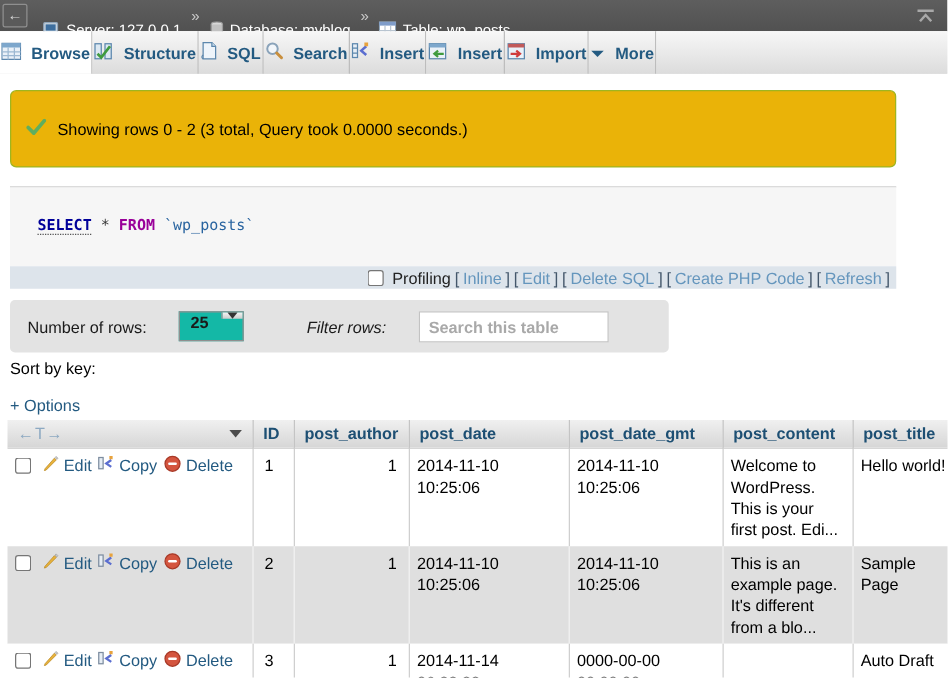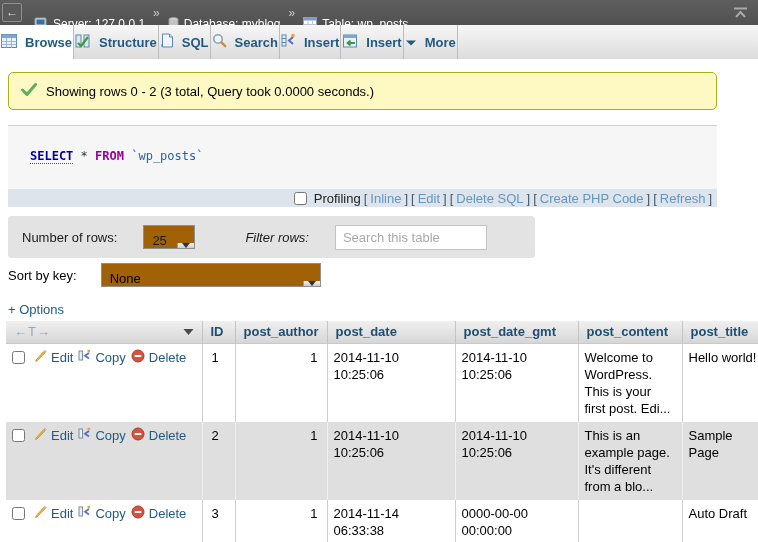--- a/index.html
+++ b/index.html
@@ -19,52 +19,52 @@
 
   
   .tabs { height:34px; display:flex; background:linear-gradient(#f7f7f7,#dedede); }
   .tab { display:flex; align-items:center; gap:8px; padding:0 1px;
     border-right:1px solid #bdbdbd; font-weight:bold; color:#235a81; cursor:pointer;
     background:linear-gradient(#f7f7f7,#dcdcdc); }
   .tab.active { background:#fff; }
   .tabs .filler { flex:1; background:linear-gradient(#f7f7f7,#dcdcdc); }
 
   
-  .msgbox { margin:13px 41px 0 8px; background:#fef9c3; border:1px solid #9fb51f;
-    border-radius:5px; padding:10px 12px; display:flex; align-items:center; gap:9px; }
+  .msgbox { margin:13px 41px 0 8px; background:#eab308; border:1px solid #9fb51f;
+    border-radius:5px; padding:22px 12px; display:flex; align-items:center; gap:9px; }
 
   
   .querywrap { margin:15px 41px 0 8px; border-top:1px solid #d0d0d0; }
   .querybox { background:#f6f6f6; padding:23px 10px 26px 22px;
     font-family:"DejaVu Sans Mono","Liberation Mono",monospace; font-size:12px; }
   .sql-kw { color:#000099; font-weight:bold; border-bottom:1px dotted #555; cursor:help; }
   .sql-op { color:#333; }
   .sql-kw2 { color:#990099; font-weight:bold; }
   .sql-id { color:#28639f; }
   .queryactions { background:#dde4eb; height:18px; display:flex; align-items:center;
     justify-content:flex-end; padding-right:5px; gap:3px; font-size:13px; color:#222; }
   .queryactions input { margin-right:4px; }
   .qlink { color:#6596bd; cursor:pointer; text-decoration:none; }
   .br { color:#44576b; }
 
   
   .rowsbar { margin:9px 0 0 8px; width:527px; height:42px; background:#e3e3e3;
     border-radius:4px; display:flex; align-items:center; padding:0 14px; gap:26px; color:#1a1a1a; }
   .sortrow { margin:5px 0 0 8px; display:flex; align-items:center; gap:24px; }
-  .sel { display:inline-flex; height:24px; background:#a16207; border:1px solid #8f8f8f;
-    align-items:flex-end; cursor:pointer; }
+  .sel { display:inline-flex; height:24px; background:#14b8a6; border:1px solid #8f8f8f;
+    align-items:flex-start; cursor:pointer;font-weight:bold; }
   .sel .val { display:flex; align-items:center; padding:0 8px; flex:1; }
   .sel .btn { width:17px; background:linear-gradient(#f4f4f4,#cccccc);
     border-left:1px solid #9a9a9a; display:flex; align-items:center; justify-content:center; }
   .tri-down { width:0; height:0; border-left:4px solid transparent;
     border-right:4px solid transparent; border-top:5px solid #333; }
   .sel.narrow { width:52px; }
   .sel.wide { width:220px; }
   .filterinput { width:152px; height:25px; border:1px solid #c3c3c3; padding:0 7px;
-    font-size:13px; font-family:inherit; color:#333; }
+    font-size:13px; font-family:inherit; color:#333;font-weight:bold; }
   .filterinput::placeholder { color:#a9a9a9; }
   .flabel { margin-left:24px;font-style:italic; }
   .optionslink { display:inline-block; margin:15px 0 4px 8px; color:#235a81;
     cursor:pointer; text-decoration:none; }
 
   
   table { border-collapse:collapse; margin-left:6px; table-layout:fixed; width:766px; }
   th { background:linear-gradient(#f0f0f0,#d6d6d6); color:#1d4f73; text-align:left;
     font-size:13px; padding:3px 8px; height:22px; border-right:1px solid #c4c4c4;
     border-bottom:1px solid #c9c9c9; white-space:nowrap; }
@@ -185,20 +185,28 @@
   </div>
   <div class="tab">
     <span><svg width="16" height="14" viewBox="0 0 16 14">
           <rect x="1.5" y="1" width="13" height="12" fill="#eaf1f8" stroke="#5c87ad"></rect>
           <rect x="1.5" y="1" width="13" height="3" fill="#7da7cc"></rect>
           <path d="M13 9 H6 M8.5 6.5 L5.5 9 L8.5 11.5" fill="none" stroke="#3f9b3f" stroke-width="1.8"></path>
         </svg></span>
     <span>Insert</span>
   </div>
   <div class="tab">
+    <span><svg width="16" height="14" viewBox="0 0 16 14">
+          <rect x="1.5" y="1" width="13" height="12" fill="#eaf1f8" stroke="#5c87ad"></rect>
+          <rect x="1.5" y="1" width="13" height="3" fill="#c25a5a"></rect>
+          <path d="M3.5 9 H10.5 M8 6.5 L11 9 L8 11.5" fill="none" stroke="#d03c3c" stroke-width="1.8"></path>
+        </svg></span>
+    <span>Import</span>
+  </div>
+  <div class="tab">
     <span><svg width="12" height="8" viewBox="0 0 12 8">
           <path d="M1 1.5 L6 6.5 L11 1.5 z" fill="#235a81"></path>
         </svg></span>
     <span>More</span>
   </div>
   <div class="filler"></div>
 </div>
 
 
 <div class="msgbox">
@@ -244,26 +252,20 @@
     <span class="btn">
         <span class="tri-down"></span>
       </span>
   </span>
   <span class="flabel">Filter rows:</span>
   <input class="filterinput" type="text" placeholder="Search this table" style="">
 </div>
 
 <div class="sortrow">
   <span>Sort by key:</span>
-  <span class="sel wide">
-    <span class="val">None</span>
-    <span class="btn">
-        <span class="tri-down"></span>
-      </span>
-  </span>
 </div>
 
 <a class="optionslink">+ Options</a>
 
 
 <table>
   <colgroup>
     <col style="width:196px">
       <col style="width:33px">
       <col style="width:92px">

